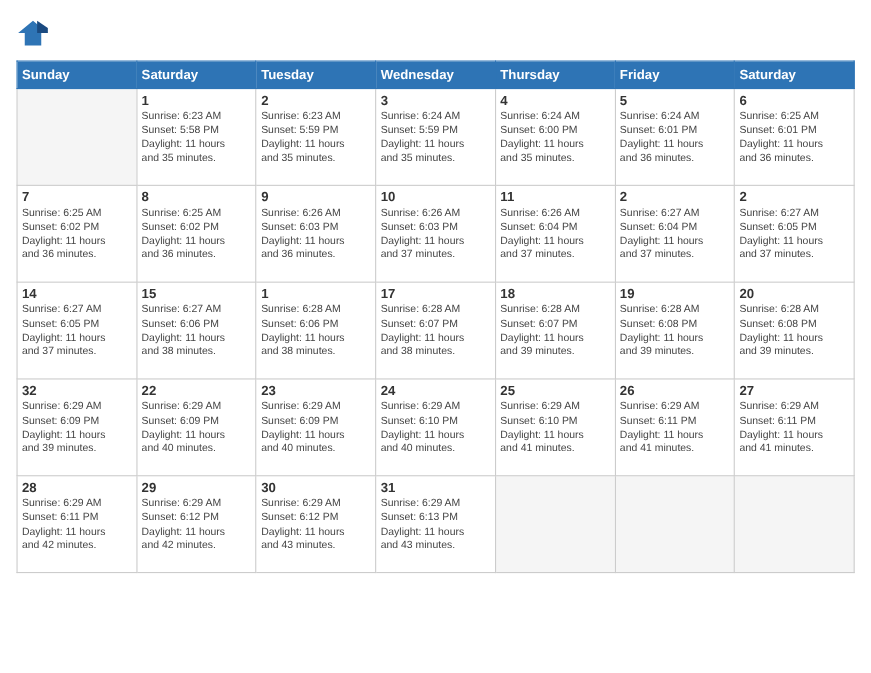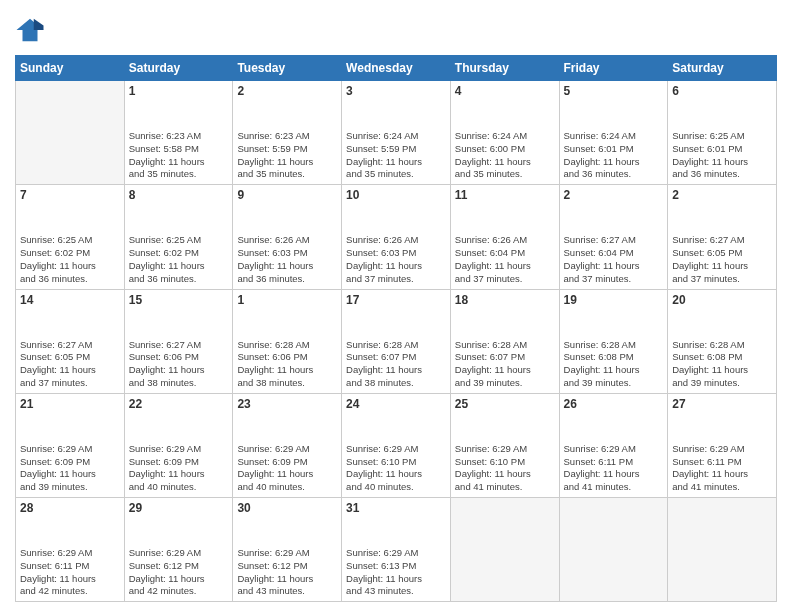--- a/index.html
+++ b/index.html
@@ -87,21 +87,20 @@
       font-size: 12px;
       font-weight: bold;
       color: #333;
       display: block;
       margin-bottom: 2px;
     }
     .day-info {
       font-size: 9.5px;
       line-height: 1.35;
       color: #444;
-      margin-top: 32px;
     }
   </style>
 </head>
 <body>
 
 <div class="page">
   <div class="header">
     <div class="logo">
       <svg class="logo-icon" viewBox="0 0 40 40">
         <rect x="0" y="0" width="40" height="40" fill="white"></rect>
@@ -274,21 +273,21 @@
           <td>
             <span class="day-num">20</span>
             <div class="day-info" style="white-space: pre-line;">Sunrise: 6:28 AM
 Sunset: 6:08 PM
 Daylight: 11 hours
 and 39 minutes.</div>
           </td>
         </tr>
         <tr>
           <td>
-            <span class="day-num">21</span>
+            <span class="day-num">32</span>
             <div class="day-info" style="white-space: pre-line;">Sunrise: 6:29 AM
 Sunset: 6:09 PM
 Daylight: 11 hours
 and 39 minutes.</div>
           </td>
           <td>
             <span class="day-num">22</span>
             <div class="day-info" style="white-space: pre-line;">Sunrise: 6:29 AM
 Sunset: 6:09 PM
 Daylight: 11 hours

